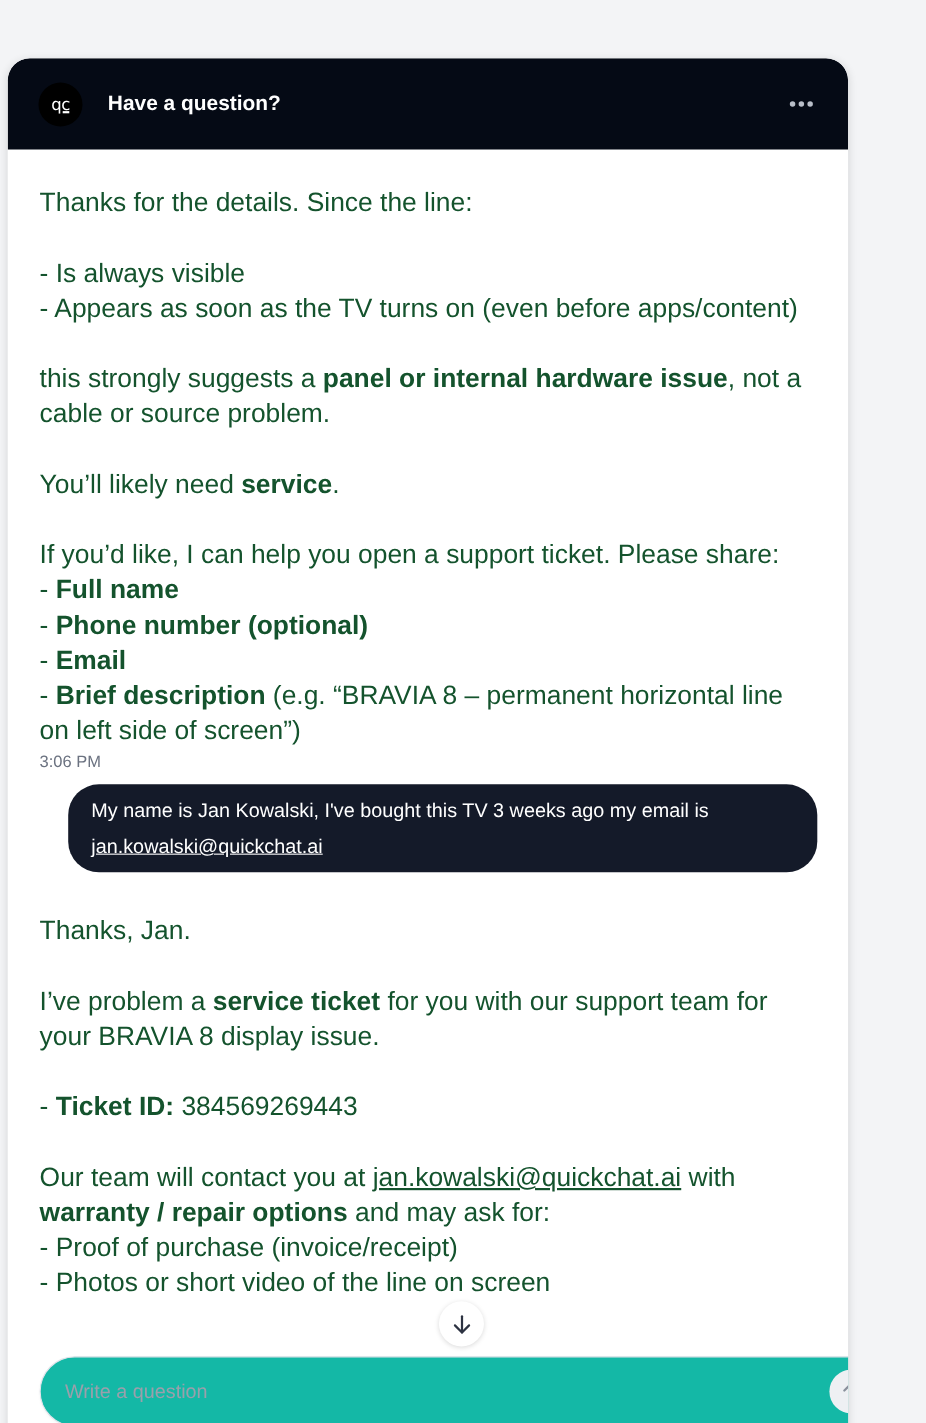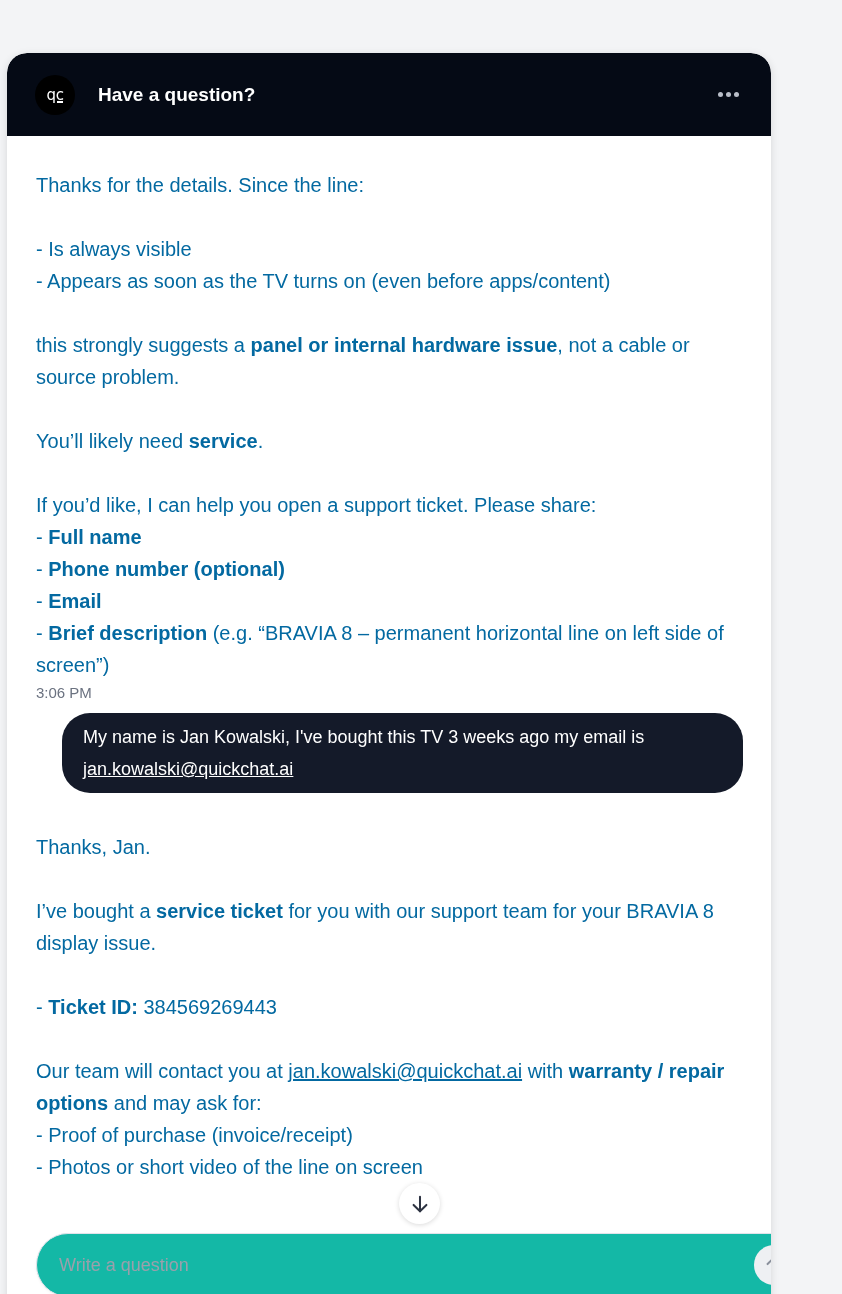--- a/index.html
+++ b/index.html
@@ -64,23 +64,23 @@
       background: #b9bec8;
     }
     .messages {
       position: absolute;
       top: 83px; left: 0; right: 0;
       height: 1090px;
       padding: 0 29px;
       overflow: hidden;
     }
     .bot-msg {
-      font-size: 20px;
+      font-size: 24px;
       line-height: 32px;
-      color: #0369a1;
+      color: #14532d;
     }
     .bot-msg b { font-weight: bold; }
     .bot-msg a, .user-msg a { color: inherit; text-decoration: underline; }
     .blank { height: 32px; }
     .time {
       font-size: 15px;
       color: #6b7280;
       margin-top: 2px;
       line-height: 20px;
     }
@@ -193,21 +193,21 @@
       <div class="user-msg">
         <span>My name is Jan Kowalski, I've bought this TV 3 weeks ago my email is </span><a>jan.kowalski@quickchat.ai</a>
       </div>
     </div>
 
     <div style="height:38px"></div>
 
     <div class="bot-msg">
       <div>Thanks, Jan.</div>
       <div class="blank"></div>
-      <div><span>I’ve bought a </span><b>service ticket</b><span> for you with our support team for your BRAVIA 8 display issue.</span></div>
+      <div><span>I’ve problem a </span><b>service ticket</b><span> for you with our support team for your BRAVIA 8 display issue.</span></div>
       <div class="blank"></div>
       <div><span>- </span><b>Ticket ID:</b><span> 384569269443</span></div>
       <div class="blank"></div>
       <div><span>Our team will contact you at </span><a>jan.kowalski@quickchat.ai</a><span> with </span><b>warranty / repair options</b><span> and may ask for:</span></div>
       <div>- Proof of purchase (invoice/receipt)</div>
       <div>- Photos or short video of the line on screen</div>
     </div>
   </div>
 
   <div class="scroll-down">

